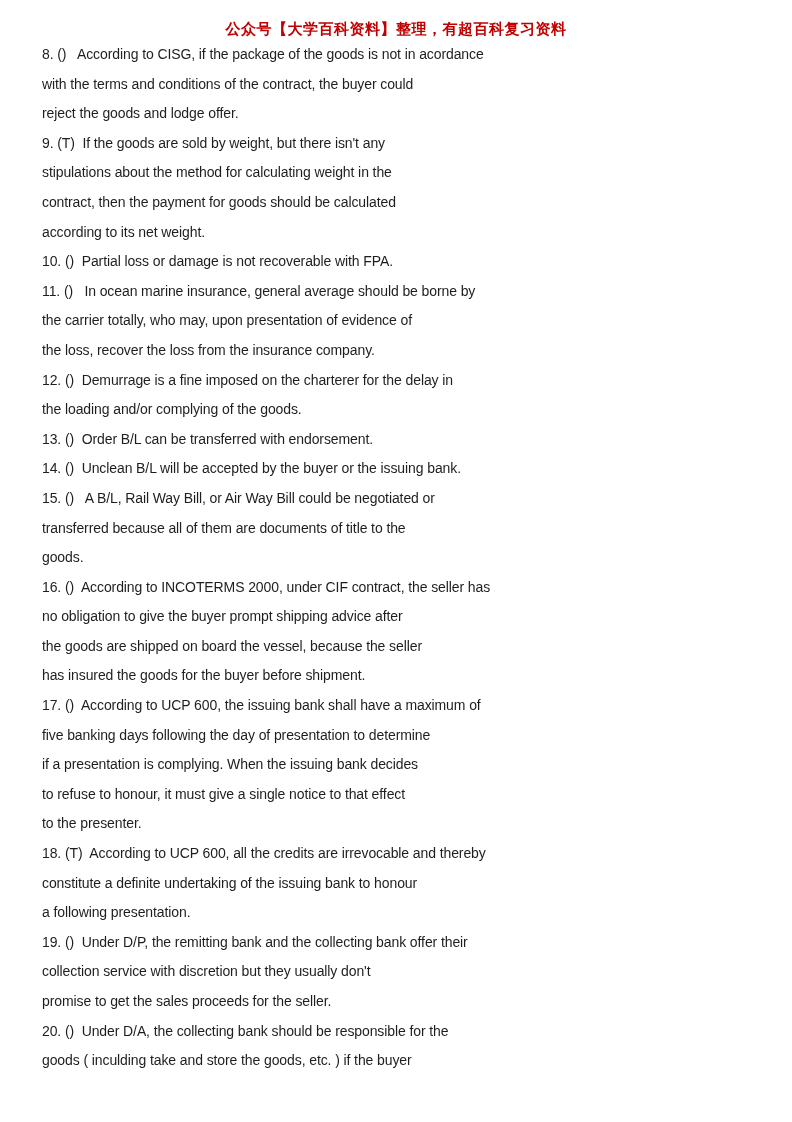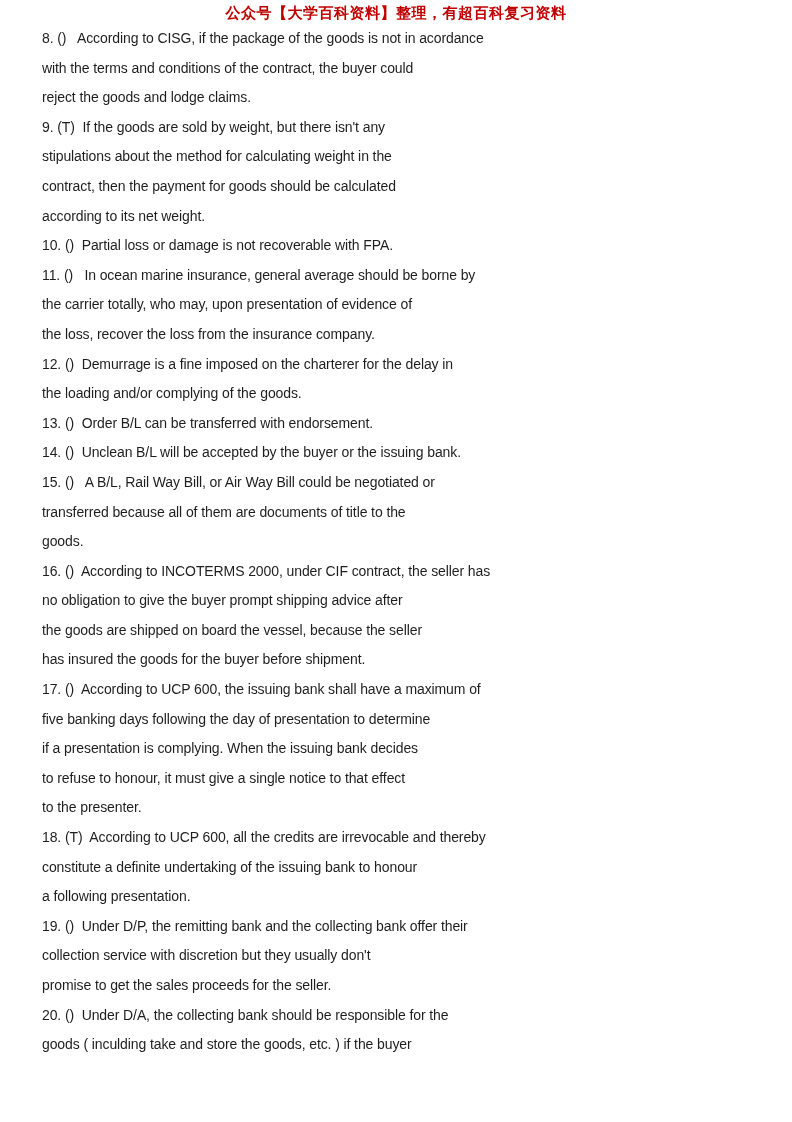--- a/index.html
+++ b/index.html
@@ -9,21 +9,21 @@
   }
   .page {
     position: relative;
     width: 792px;
     height: 1122px;
     background: #ffffff;
     overflow: hidden;
     font-family: "Liberation Sans", "DejaVu Sans", sans-serif;
   }
   .watermark-header {
-    padding-top: 4px;
+    padding-top: 20px;
     text-align: center;
     font-family: "Liberation Serif", "DejaVu Serif", serif;
     font-size: 15px;
     line-height: 19px;
     font-weight: 600;
     letter-spacing: 0.5px;
   }
   .doc-body {
     margin-top: 1px;
     padding-left: 42px;
@@ -39,21 +39,21 @@
   }
 </style>
 </head>
 <body>
 
 <div class="page" style="background: rgb(255, 255, 255);">
   <div class="watermark-header" style="color: rgb(192, 0, 0);">公众号【大学百科资料】整理，有超百科复习资料</div>
   <div class="doc-body" id="lines-container" style="color: rgb(30, 30, 30);">
       <div class="line">8. ()   According to CISG, if the package of the goods is not in acordance</div>
       <div class="line">with the terms and conditions of the contract, the buyer could</div>
-      <div class="line">reject the goods and lodge claims.</div>
+      <div class="line">reject the goods and lodge offer.</div>
       <div class="line">9. (T)  If the goods are sold by weight, but there isn't any</div>
       <div class="line">stipulations about the method for calculating weight in the</div>
       <div class="line">contract, then the payment for goods should be calculated</div>
       <div class="line">according to its net weight.</div>
       <div class="line">10. ()  Partial loss or damage is not recoverable with FPA.</div>
       <div class="line">11. ()   In ocean marine insurance, general average should be borne by</div>
       <div class="line">the carrier totally, who may, upon presentation of evidence of</div>
       <div class="line">the loss, recover the loss from the insurance company.</div>
       <div class="line">12. ()  Demurrage is a fine imposed on the charterer for the delay in</div>
       <div class="line">the loading and/or complying of the goods.</div>

